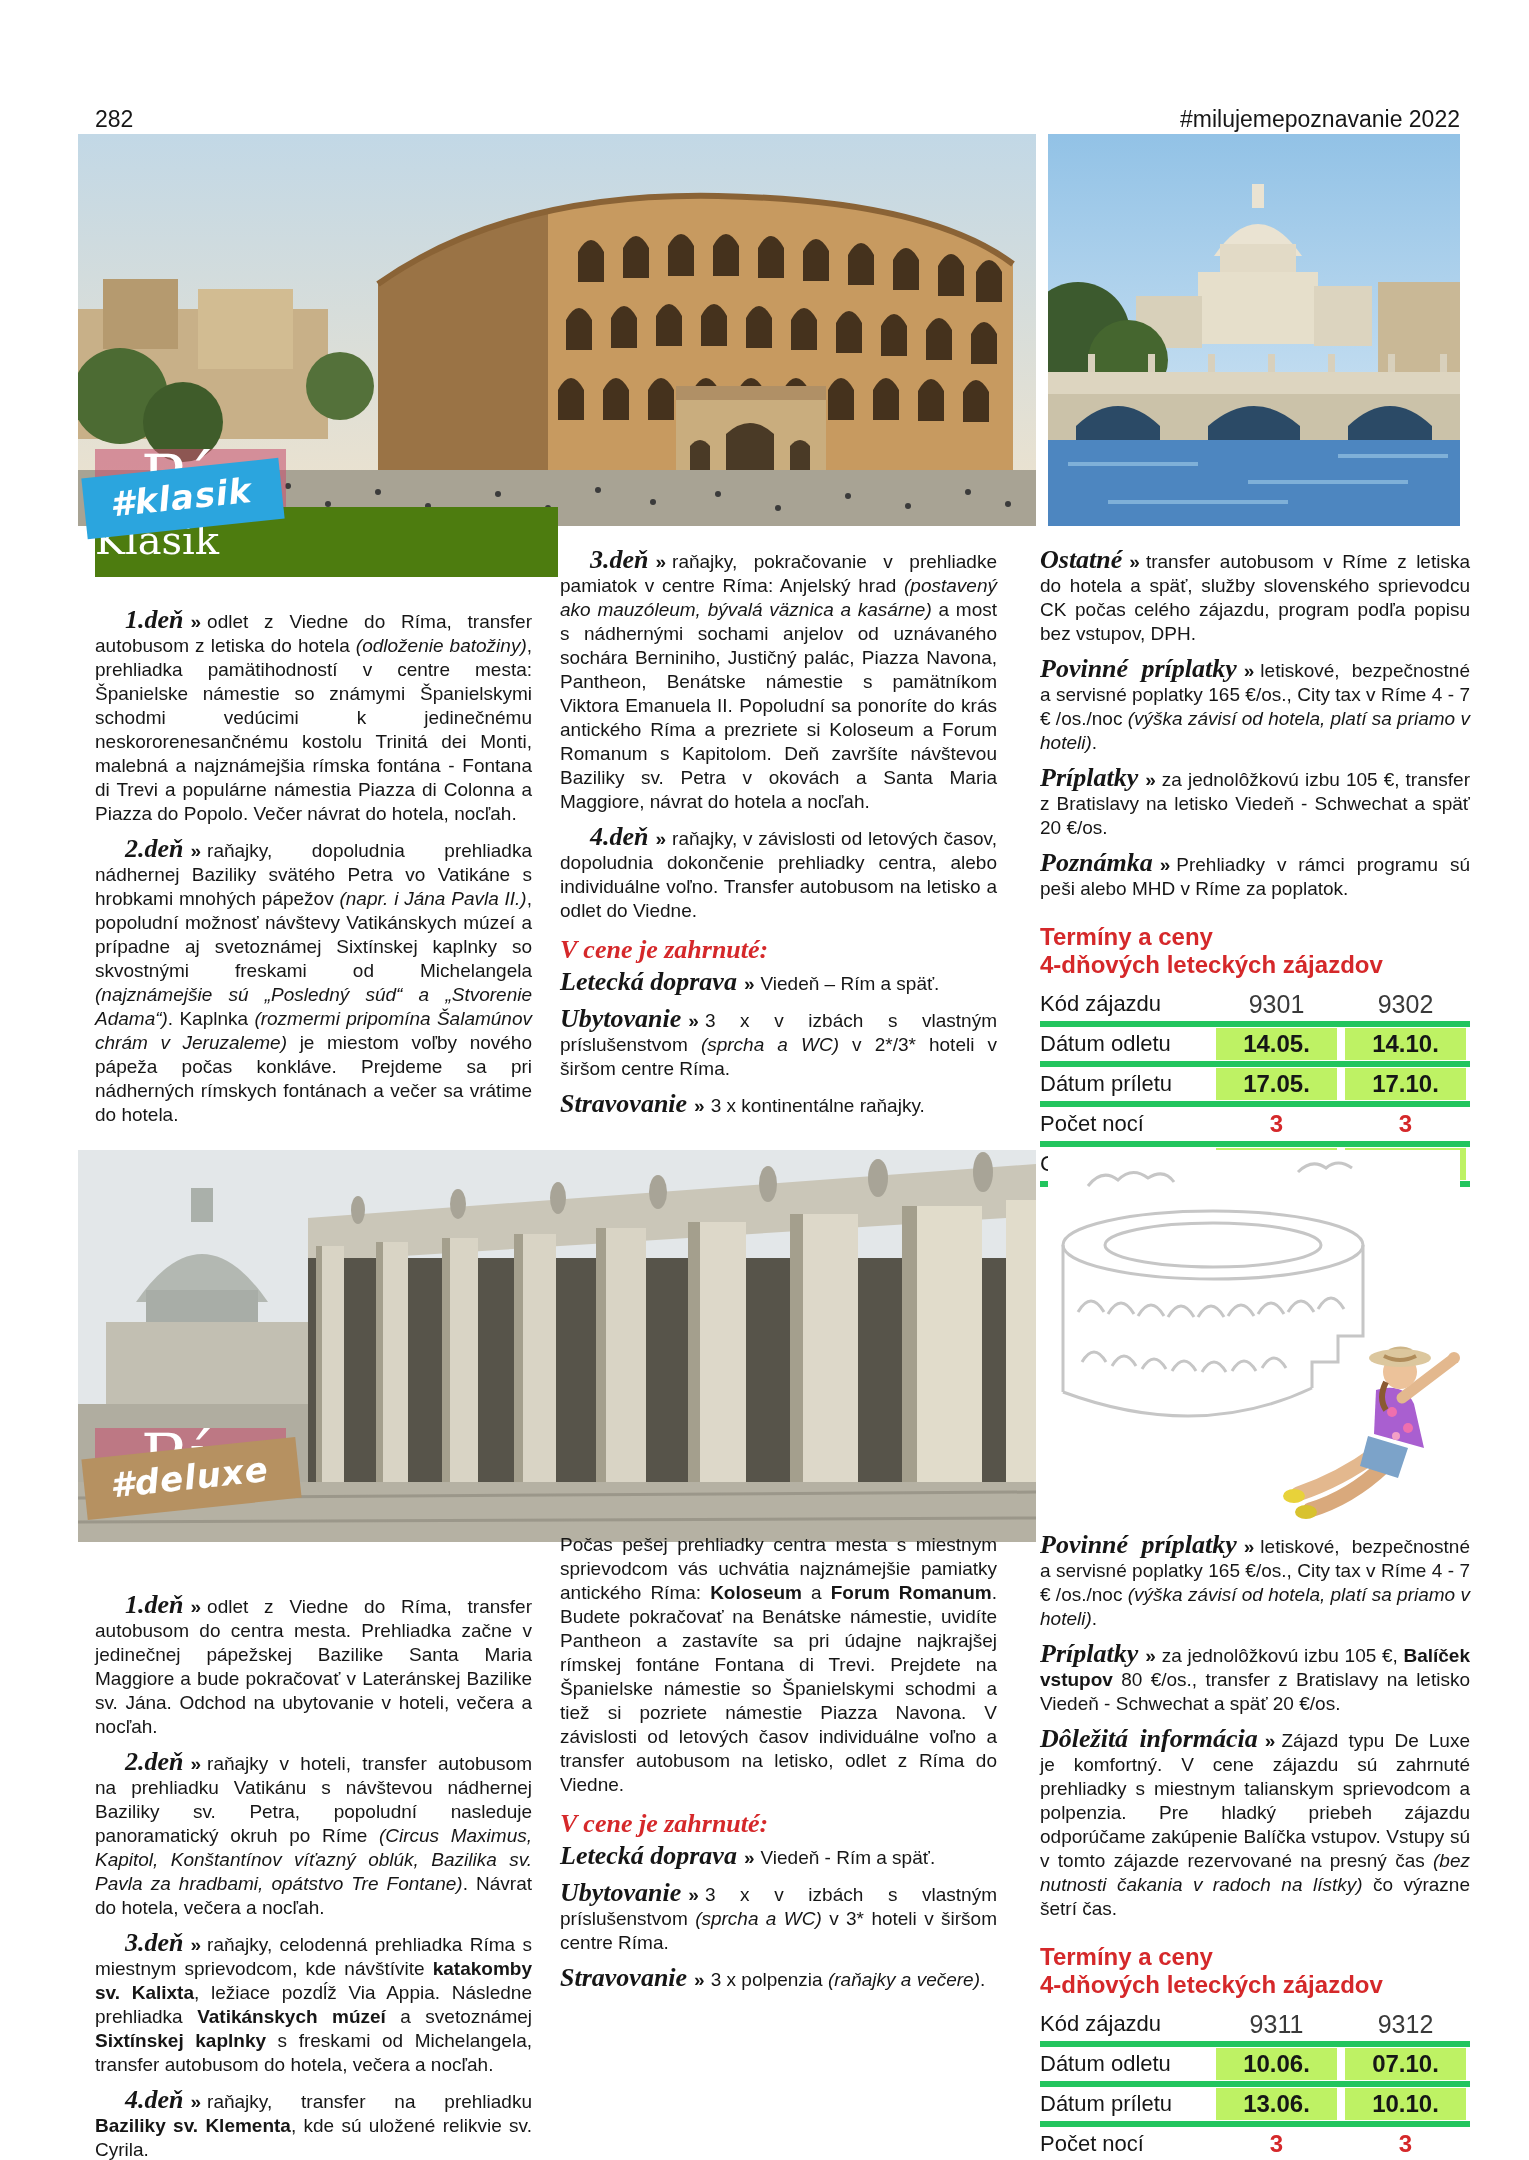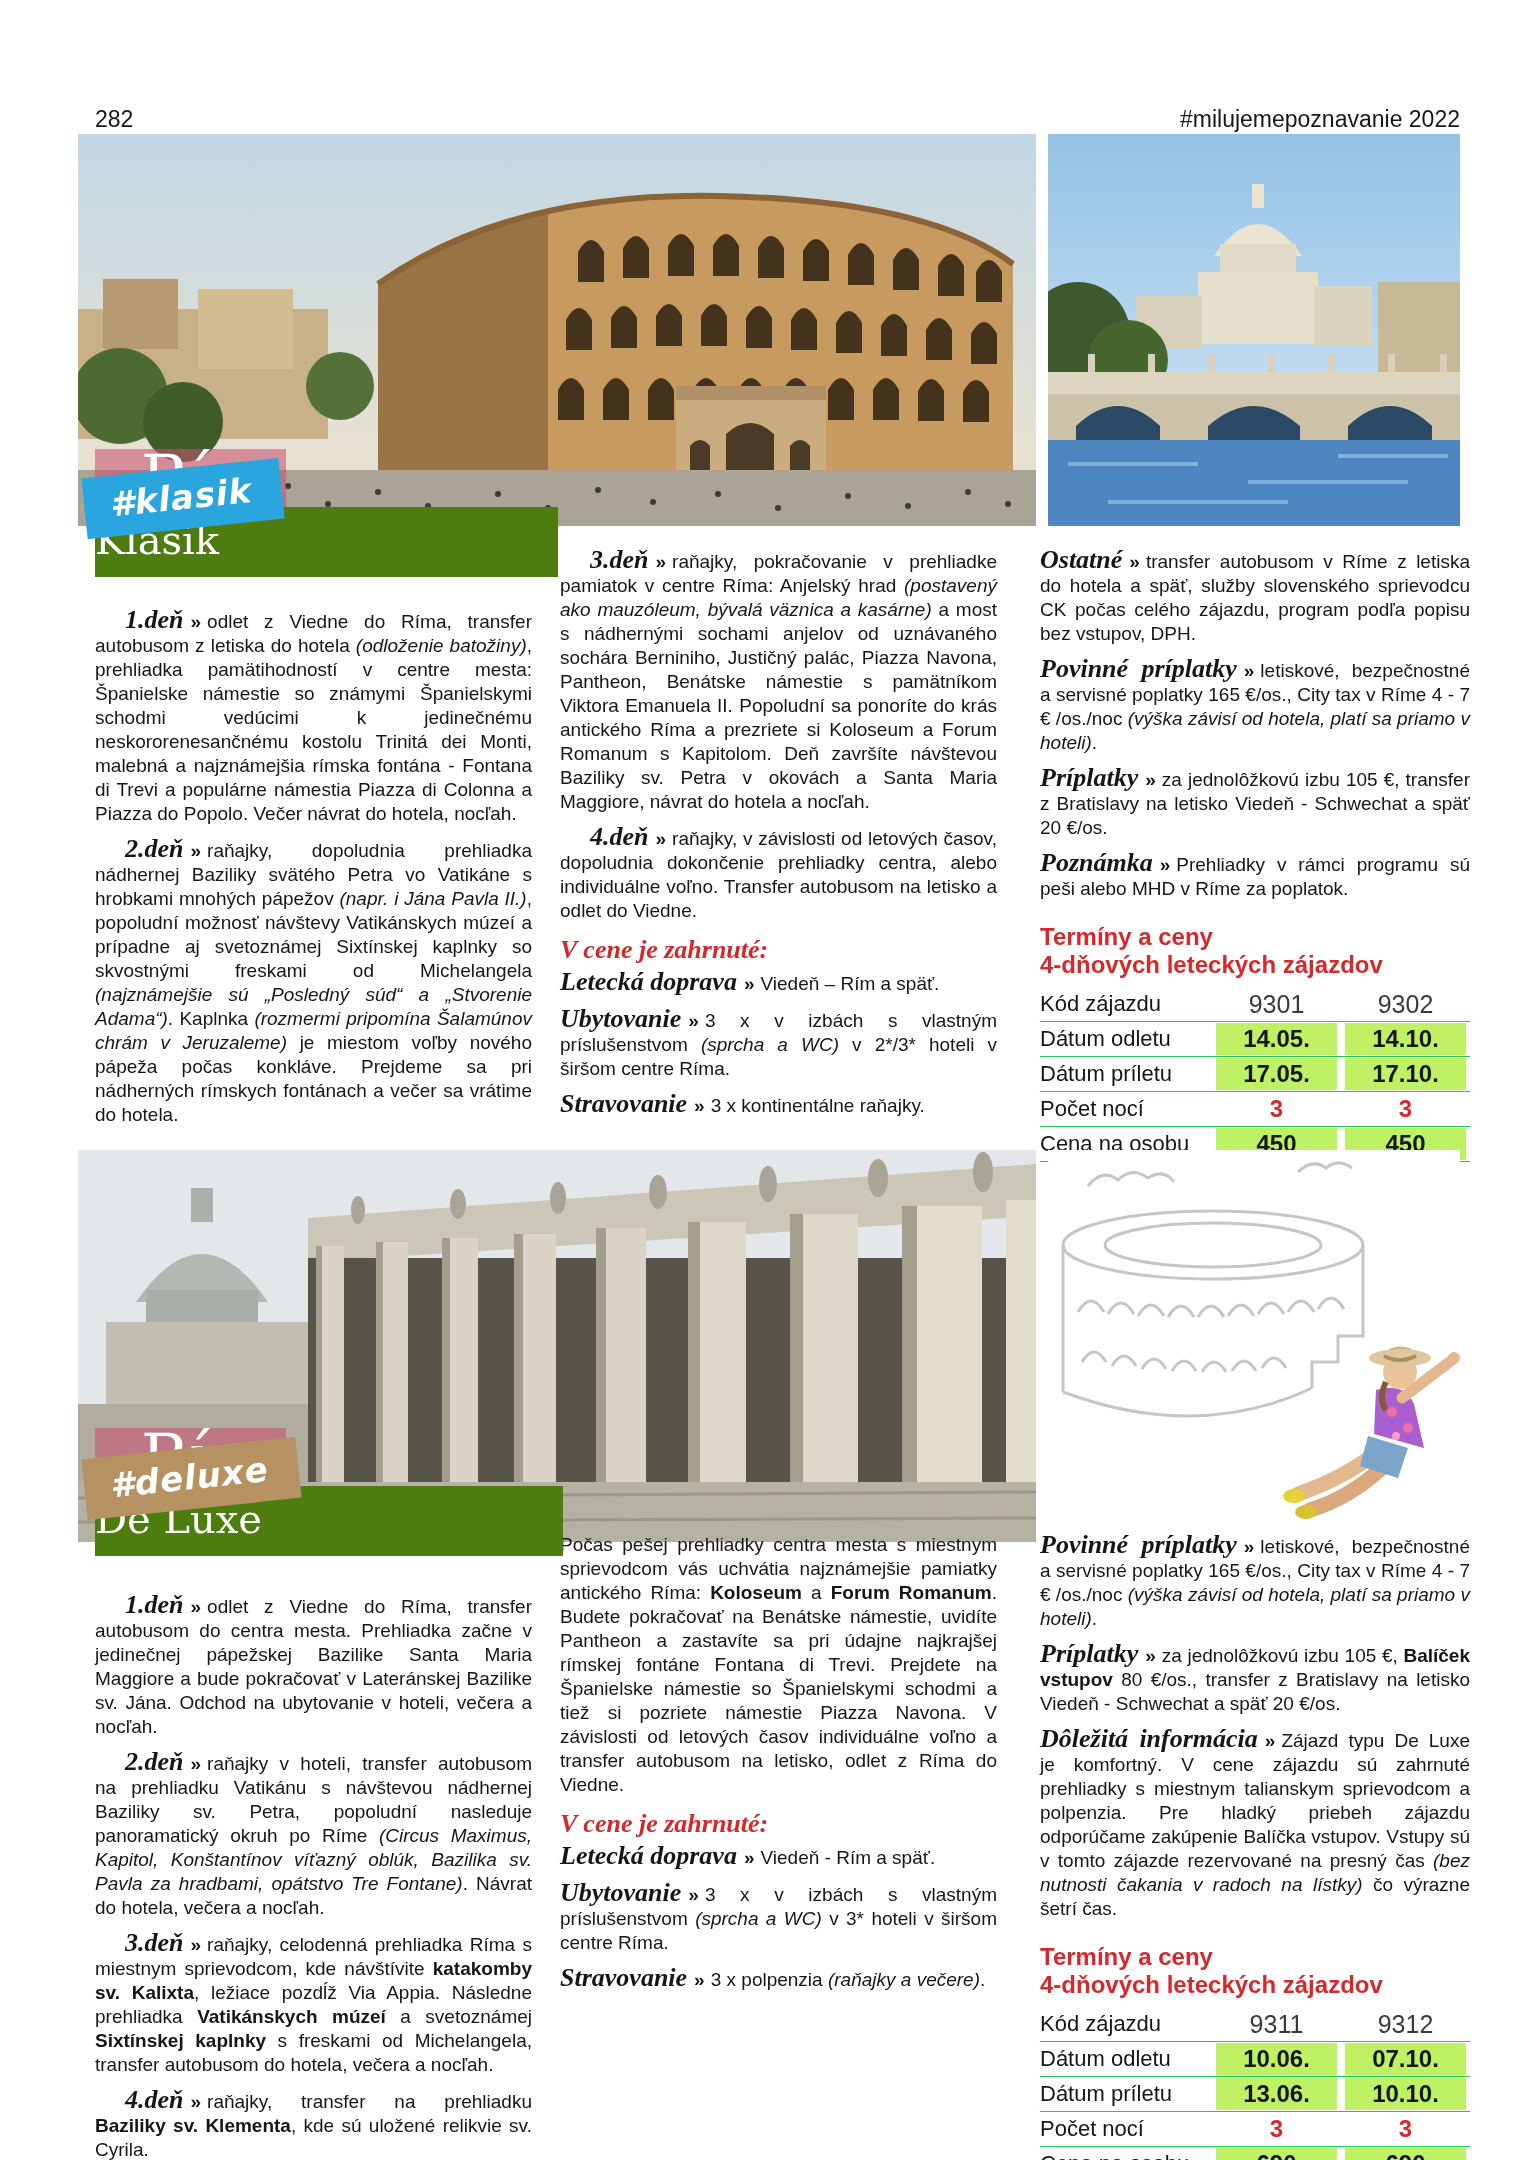--- a/index.html
+++ b/index.html
@@ -34,21 +34,21 @@
   .arr{font-weight:700;padding:0 6px 0 7px;}
   .b{font-weight:700;}
   .i{font-style:italic;}
   .inc-head{font-family:"Liberation Serif",serif;font-weight:700;font-style:italic;
             font-size:26px;color:#d5282a;margin:15px 0 8px 0;text-align:left;}
   
   .price-table{margin-top:22px;}
   .tbl-title{color:#d5282a;font-weight:700;font-size:24px;line-height:28px;
              text-align:left;margin-bottom:8px;}
   .price-table table{width:100%;border-collapse:collapse;}
-  .price-table td{border-bottom:1px solid #22c55e;padding:0;vertical-align:middle;margin-top:16px;}
+  .price-table td{border-bottom:6px solid #22c55e;padding:0;vertical-align:middle;margin-top:16px;}
   .price-table .lbl{width:40%;font-size:22px;text-align:left;padding:5px 0;}
   .price-table .val{width:30%;text-align:center;font-weight:700;font-size:24px;}
   .price-table .cell{padding:4px 0;margin:0 4px;}
   .price-table tr.r-code .val{font-weight:400;color:#3a3a3a;font-size:25px;}
   .price-table tr.r-hi .cell{background:#bef264;}
   .price-table tr.r-n .val{color:#d5282a;}
 </style>
 </head>
 <body>
 
@@ -337,21 +337,20 @@
         <path d="M336,206 q16,8 32,0" stroke="#b08c5a" stroke-width="4" fill="none"></path>
       </g>
     </svg>
   </div>
 
   <div class="ribbon tan" style="left:84px;top:1448px;">
     <span>#deluxe</span>
   </div>
   <div class="title-block" style="left:95px;top:1428px;width:468px;">
     <span class="title-top">Rím</span>
-    <span class="title-bottom">De Luxe</span>
   </div>
 
   <div class="col" style="left:95px;top:1593px;">
     <p class="para day"><span class="lead">1.deň</span><span class="arr">»</span><span><span>odlet z Viedne do Ríma, transfer autobusom do centra mesta. Prehliadka začne v jedinečnej pápežskej Bazilike Santa Maria Maggiore a bude pokračovať v Lateránskej Bazilike sv. Jána. Odchod na ubytovanie v hoteli, večera a nocľah.</span></span></p>
     <p class="para day"><span class="lead">2.deň</span><span class="arr">»</span><span><span>raňajky v hoteli, transfer autobusom na prehliadku Vatikánu s návštevou nádhernej Baziliky sv. Petra, popoludní nasleduje panoramatický okruh po Ríme </span><span class="i">(Circus Maximus, Kapitol, Konštantínov víťazný oblúk, Bazilika sv. Pavla za hradbami, opátstvo Tre Fontane)</span><span>. Návrat do hotela, večera a nocľah.</span></span></p>
     <p class="para day"><span class="lead">3.deň</span><span class="arr">»</span><span><span>raňajky, celodenná prehliadka Ríma s miestnym sprievodcom, kde návštívite </span><span class="b">katakomby sv. Kalixta</span><span>, ležiace pozdĺž Via Appia. Následne prehliadka </span><span class="b">Vatikánskych múzeí</span><span> a svetoznámej </span><span class="b">Sixtínskej kaplnky</span><span> s freskami od Michelangela, transfer autobusom do hotela, večera a nocľah.</span></span></p>
     <p class="para day"><span class="lead">4.deň</span><span class="arr">»</span><span><span>raňajky, transfer na prehliadku </span><span class="b">Baziliky sv. Klementa</span><span>, kde sú uložené relikvie sv. Cyrila.</span></span></p>
   </div>
 
   <div class="col" style="left:560px;top:1533px;">

